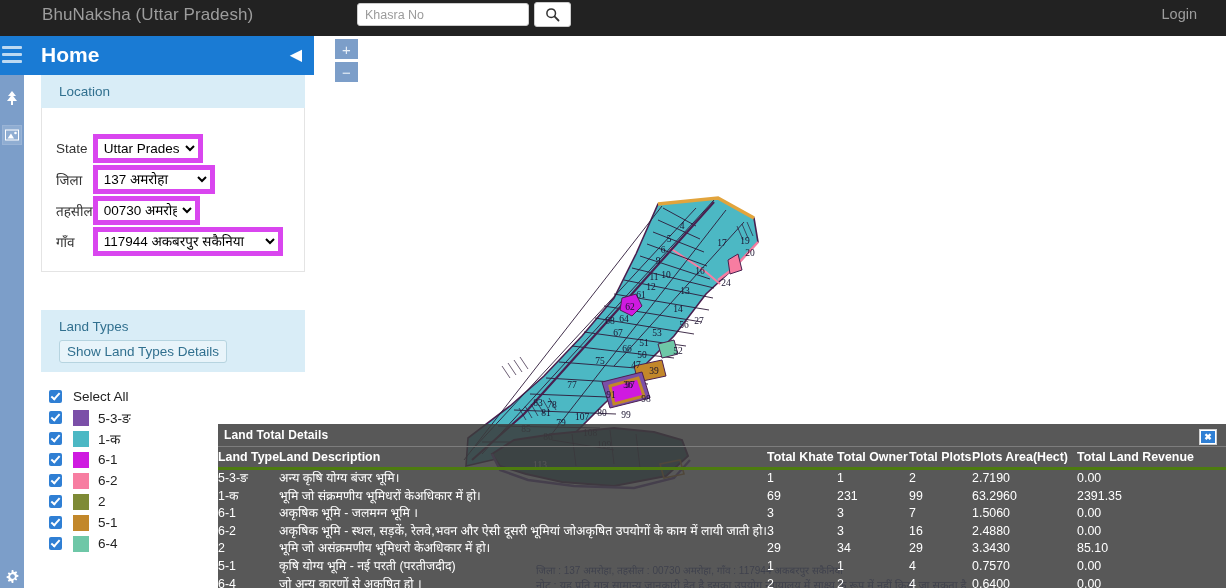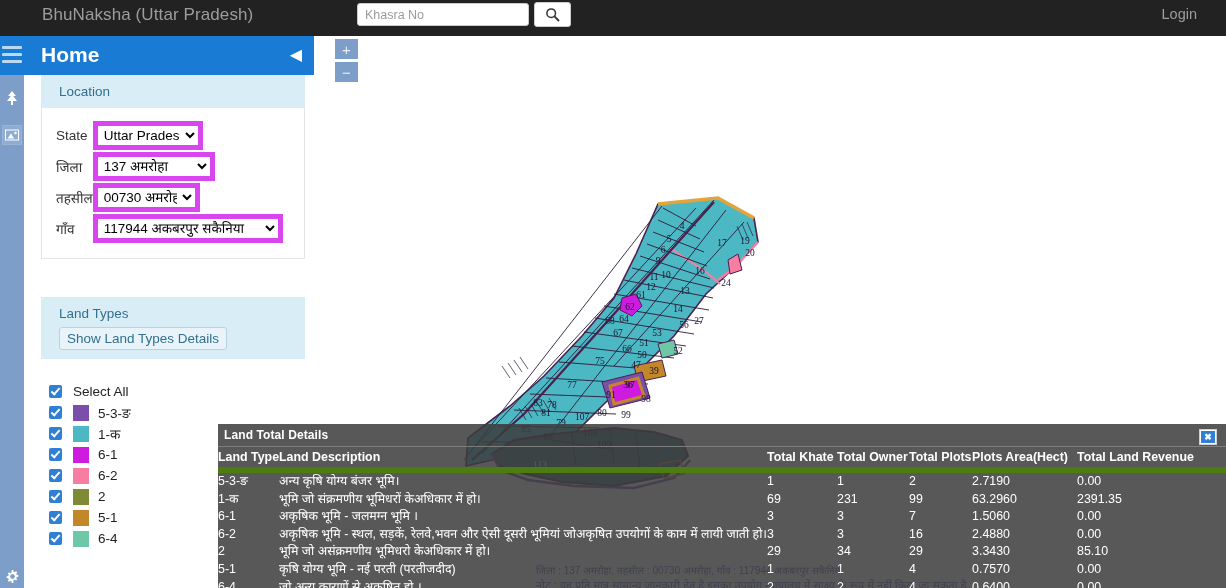--- a/index.html
+++ b/index.html
@@ -108,21 +108,21 @@
   .card { margin: 0 0 0 17px; width: 264px; }
   .card-head {
     background: #d9edf7;
     padding: 9px 0 9px 18px;
     font-size: 13.5px;
     color: #31708f;
   }
   .card-body {
     border: 1px solid #e4e4e4;
     border-top: none;
-    padding: 12px 0 14px 14px;
+    padding: 25px 0 14px 14px;
   }
 
   
   table.loc { border-collapse: collapse; }
   table.loc td { padding: 1px 0; vertical-align: middle; }
   td.loc-label {
     font-size: 13.5px; color: #333; padding-right: 5px;
     white-space: nowrap;
   }
   select.loc-sel {
@@ -142,21 +142,21 @@
     font-size: 13.5px;
     color: #31708f;
     background: #e8f4fa;
     border: 1px solid #b6d4e0;
     border-radius: 3px;
     padding: 3px 7px;
     cursor: pointer;
   }
 
   
-  #legend { padding: 22px 0 0 25px; }
+  #legend { padding: 14px 0 0 25px; }
   .legend-row {
     display: flex; align-items: center;
     height: 21px; margin-bottom: 0px;
   }
   .cb {
     width: 13px; height: 13px;
     background: #2f7fd4;
     border-radius: 2px;
     position: relative;
     cursor: pointer;
@@ -245,21 +245,21 @@
   }
   table.lt {
     border-collapse: collapse;
     width: 100%;
     font-size: 12.4px;
   }
   table.lt th {
     text-align: left;
     font-weight: bold;
     padding: 3px 0 3px 0;
-    border-bottom: 6px solid #4d7c0f;
+    border-bottom: 3px solid #4d7c0f;
     white-space: nowrap;
   }
   table.lt td {
     padding: 0px 0 1px 0;
     white-space: nowrap;
     vertical-align: top;
   }
   th.c-type, td.c-type { padding-left: 6px; width: 54px; }
   th.c-desc, td.c-desc { padding-left: 0px; width: 478px; }
   th.c-khate, td.c-khate { width: 70px; padding-left: 3px; }

